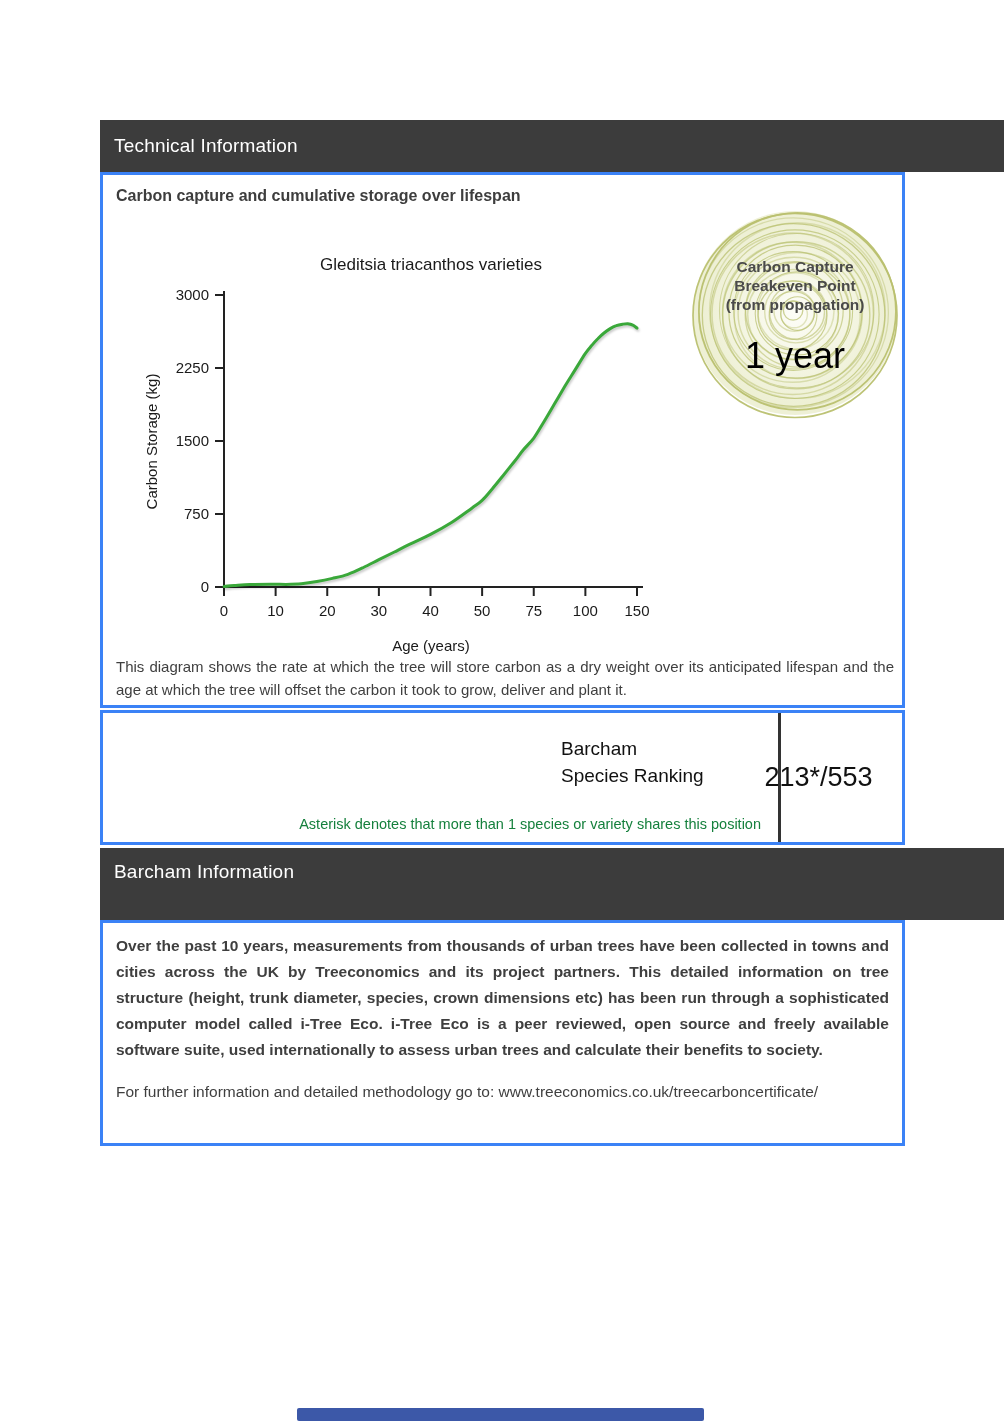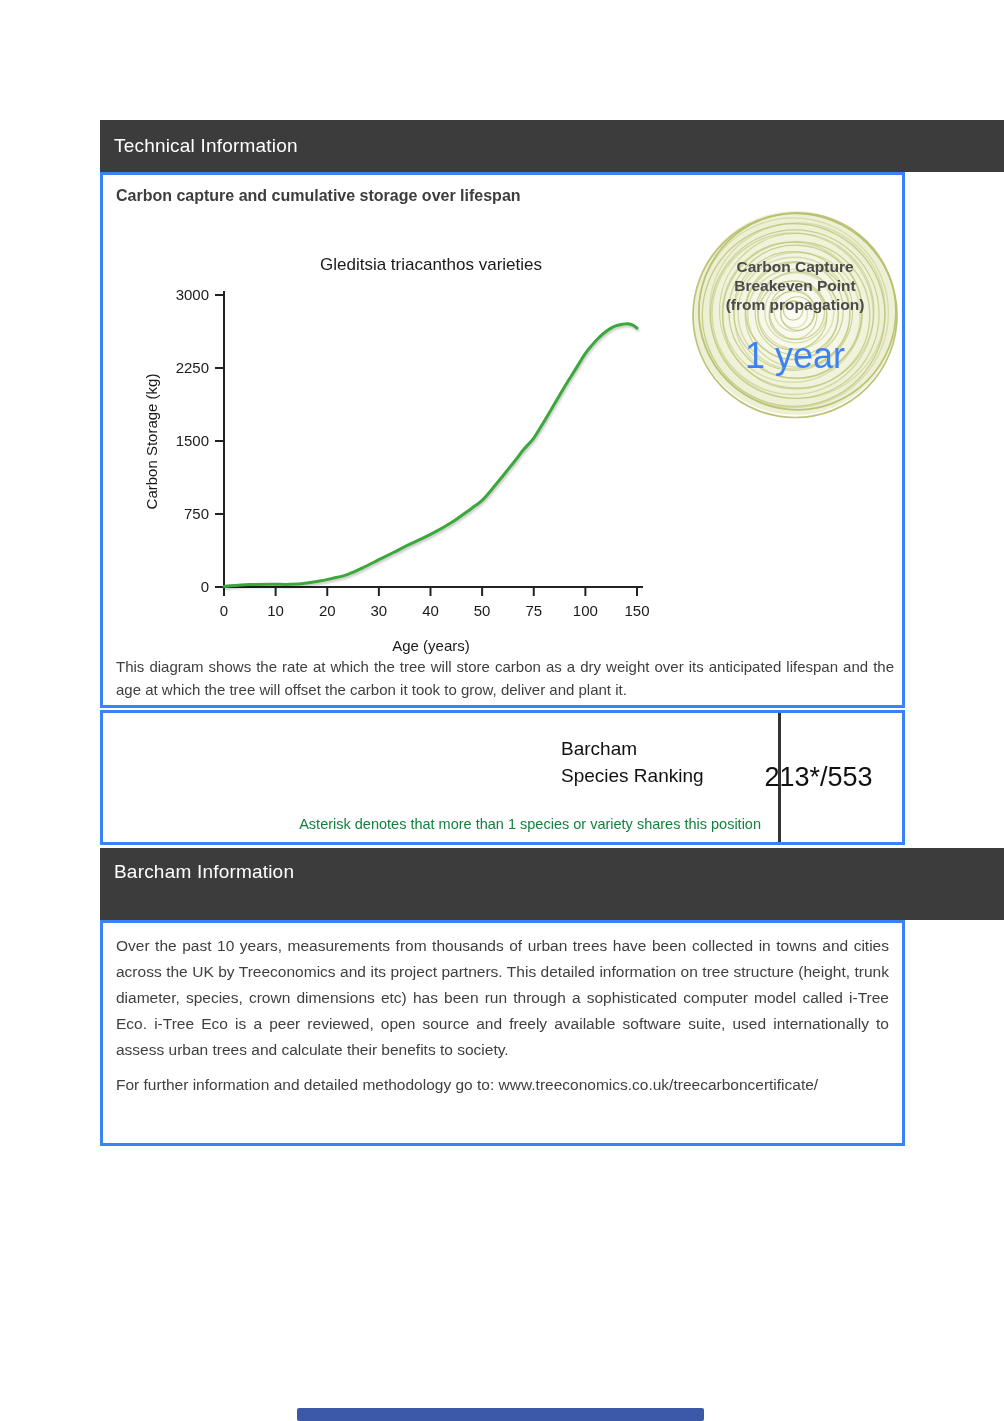--- a/index.html
+++ b/index.html
@@ -26,34 +26,34 @@
              transform:rotate(-90deg); font-size:15px; color:#1a1a1a; }
   .x-label { position:absolute; top:378px; left:91px; width:414px; text-align:center;
              font-size:15px; color:#1a1a1a;margin-top:12px; }
   .chart-svg { position:absolute; left:0; top:0; }
 
   .badge { position:absolute; left:586px; top:32px; width:212px; height:212px; }
   .badge svg { position:absolute; left:0; top:0; }
   .badge-text { position:absolute; left:0; top:50px; width:212px; text-align:center;
                 color:#4a4a4a; font-weight:bold; font-size:15.5px; line-height:19px; }
   .badge-value { position:absolute; left:0; top:128px; width:212px; text-align:center;
-                 color:#3b82f6; font-size:36px; font-weight:normal; }
+                 color:#000000; font-size:36px; font-weight:normal; }
 
   .caption { position:absolute; left:13px; top:480px; width:778px; font-size:15px;
              line-height:23px; color:#3f3f3f; text-align:justify; }
 
   .rank-divider { position:absolute; left:675px; top:0; width:3px; height:129px; background:#333333; }
   .rank-title { position:absolute; left:458px; top:22px; font-size:19px; line-height:27px; color:#111111; }
   .rank-note { position:absolute; right:141px; top:103px; font-size:14.5px; color:#15803d; }
   .rank-value { position:absolute; left:655px; top:0; width:121px; height:110px;
                 line-height:129px; text-align:center; font-size:27px; color:#111111; }
 
   .further-text { padding:10px 13px 0 13px; color:#3f3f3f; font-size:15.5px; line-height:26px; }
-  .para { text-align:justify; }
-  .link-line { margin-top:9px; }
+  .para { text-align:justify;font-weight:bold; }
+  .link-line { margin-top:16px; }
 
   .footer-bar { position:absolute; left:297px; top:1408px; width:407px; height:13px;
                 background:#3c58a8; border-radius:2px; }
 </style>
 </head>
 <body>
 
 <div class="page">
 
   <div class="bar tech-bar">

